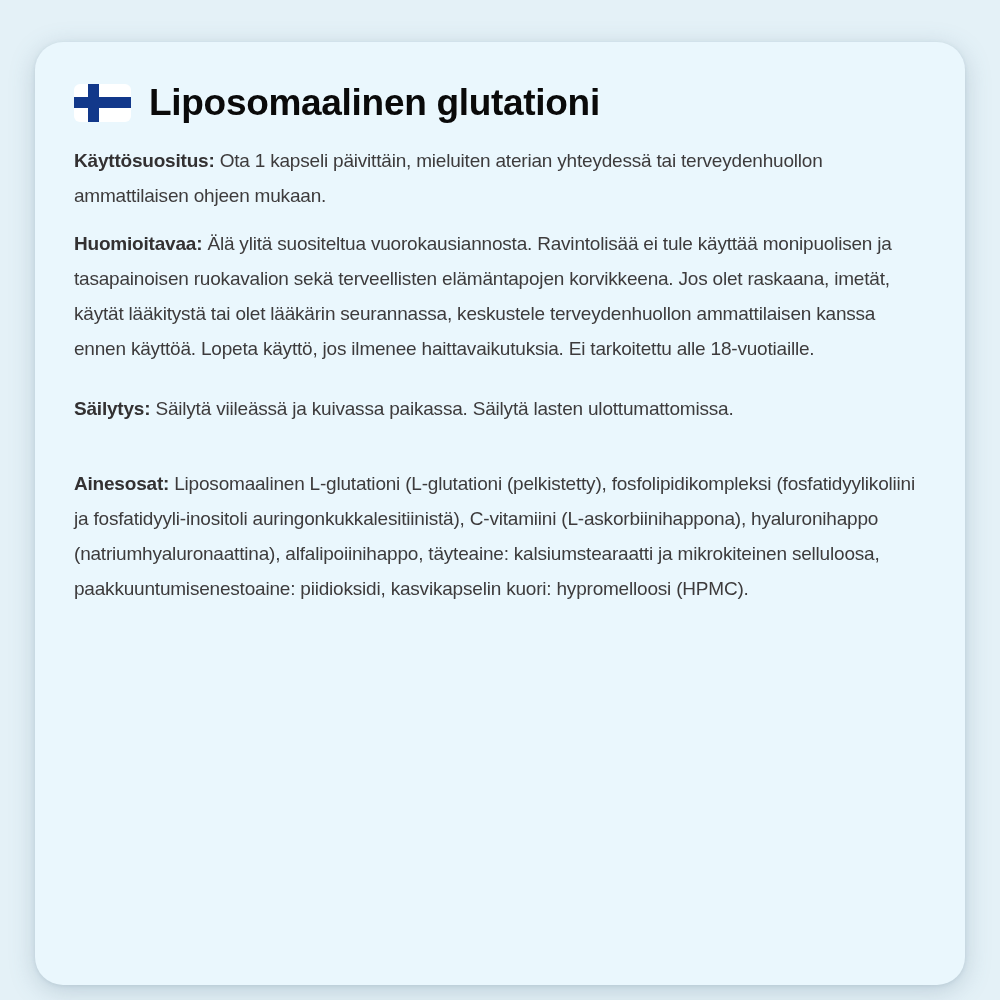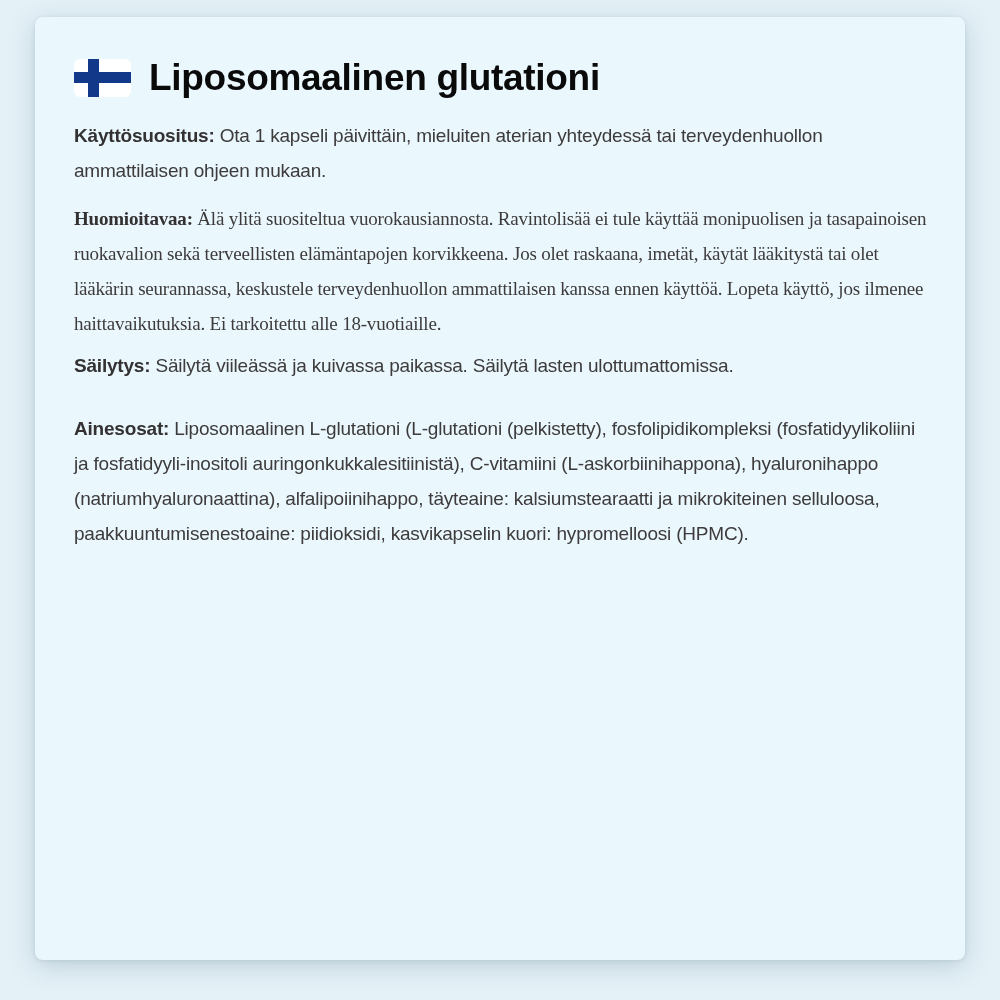--- a/index.html
+++ b/index.html
@@ -10,25 +10,25 @@
       width: 1000px;
       height: 1000px;
       background: #e4f1f7;
       position: relative;
       overflow: hidden;
       font-family: "Liberation Sans", "DejaVu Sans", sans-serif;
     }
     .card {
       position: absolute;
       left: 35px;
-      top: 17px;
+      top: 42px;
       width: 930px;
       height: 943px;
       background: #eaf7fd;
-      border-radius: 8px;
+      border-radius: 28px;
       box-shadow: 0 6px 26px rgba(90, 120, 140, 0.28), 0 1px 4px rgba(90,120,140,0.15);
       box-sizing: border-box;
       padding: 40px 38px 0 39px;
     }
     .header {
       display: flex;
       align-items: center;
       height: 42px;
       margin-bottom: 19px;
     }
@@ -71,22 +71,22 @@
       line-height: 35px;
       color: #3d3b3c;
       margin: 0;
       letter-spacing: -0.2px;
     }
     .section .label {
       font-weight: 700;
       color: #333132;
     }
     .s1 { margin-bottom: 13px; }
-    .s2 { margin-bottom: 7px; font-family: Liberation Serif, serif; }
-    .s3 { margin-bottom: 28px; }
+    .s2 { margin-bottom: 25px; }
+    .s3 { margin-bottom: 40px; }
   </style>
 </head>
 <body>
 
 <div class="card" style="--flag-blue:#12388a;">
   <div class="header">
     <div class="flag">
       <div class="v"></div>
       <div class="h"></div>
     </div>

